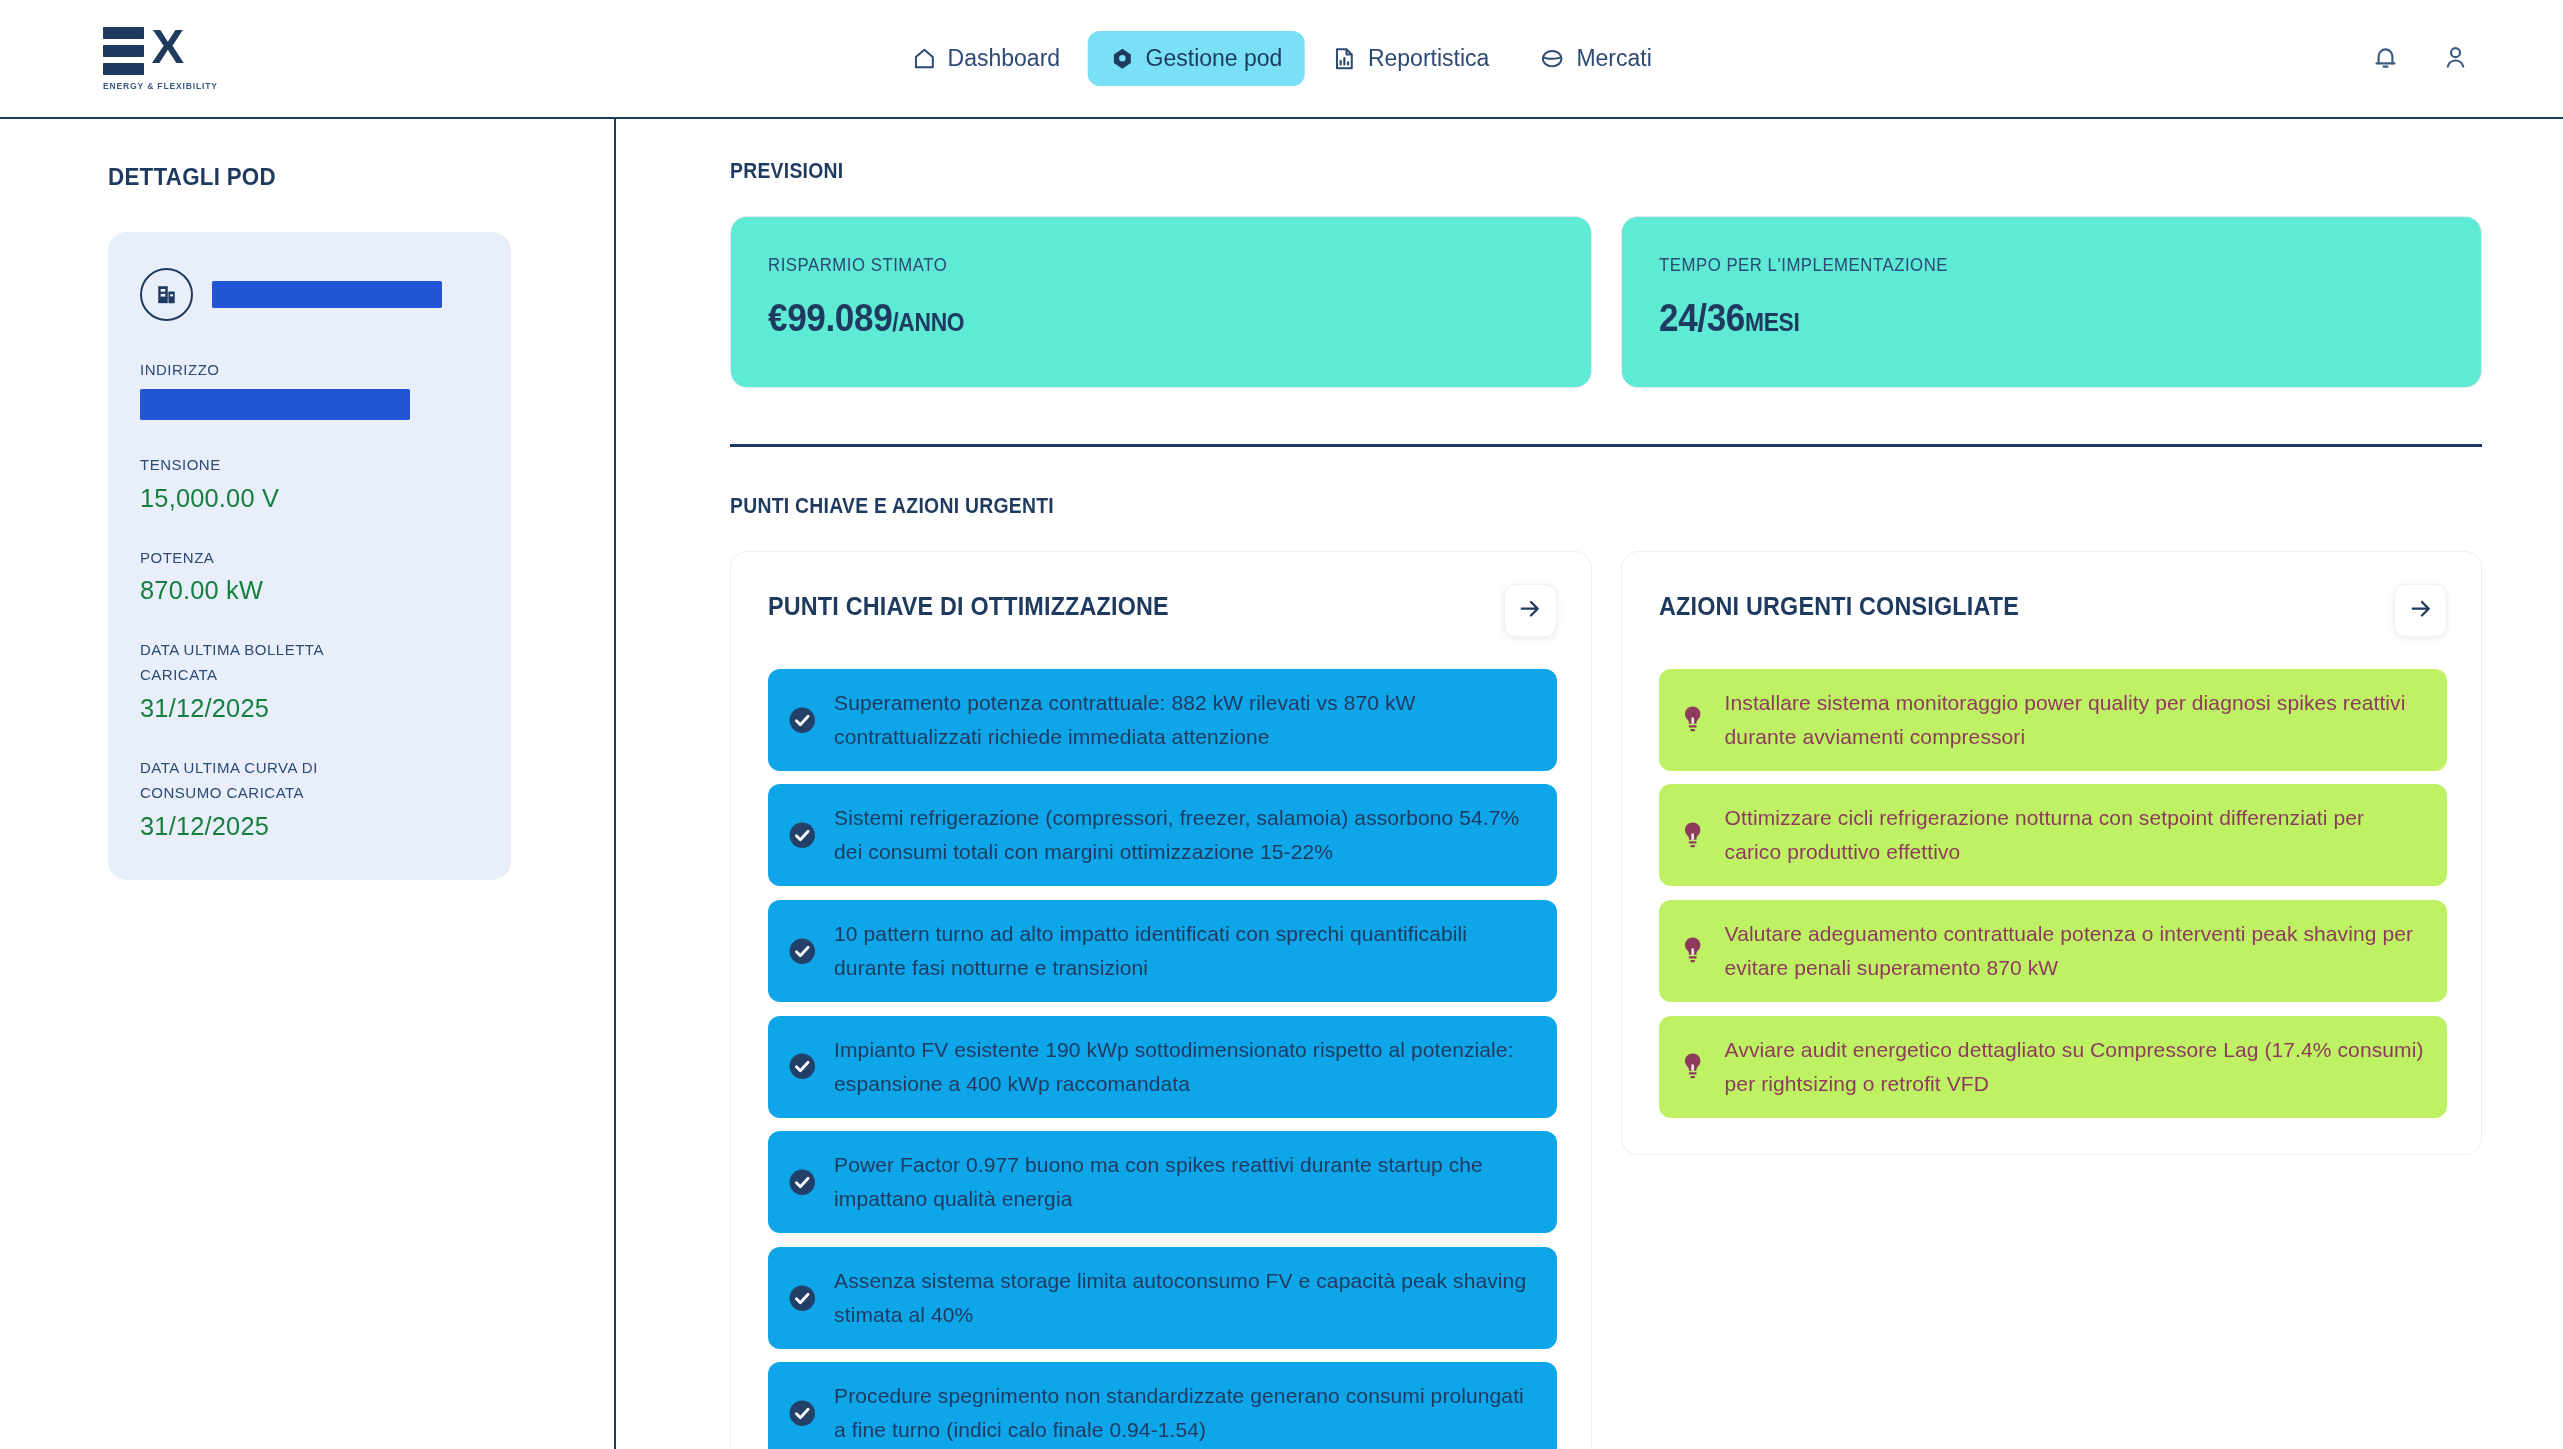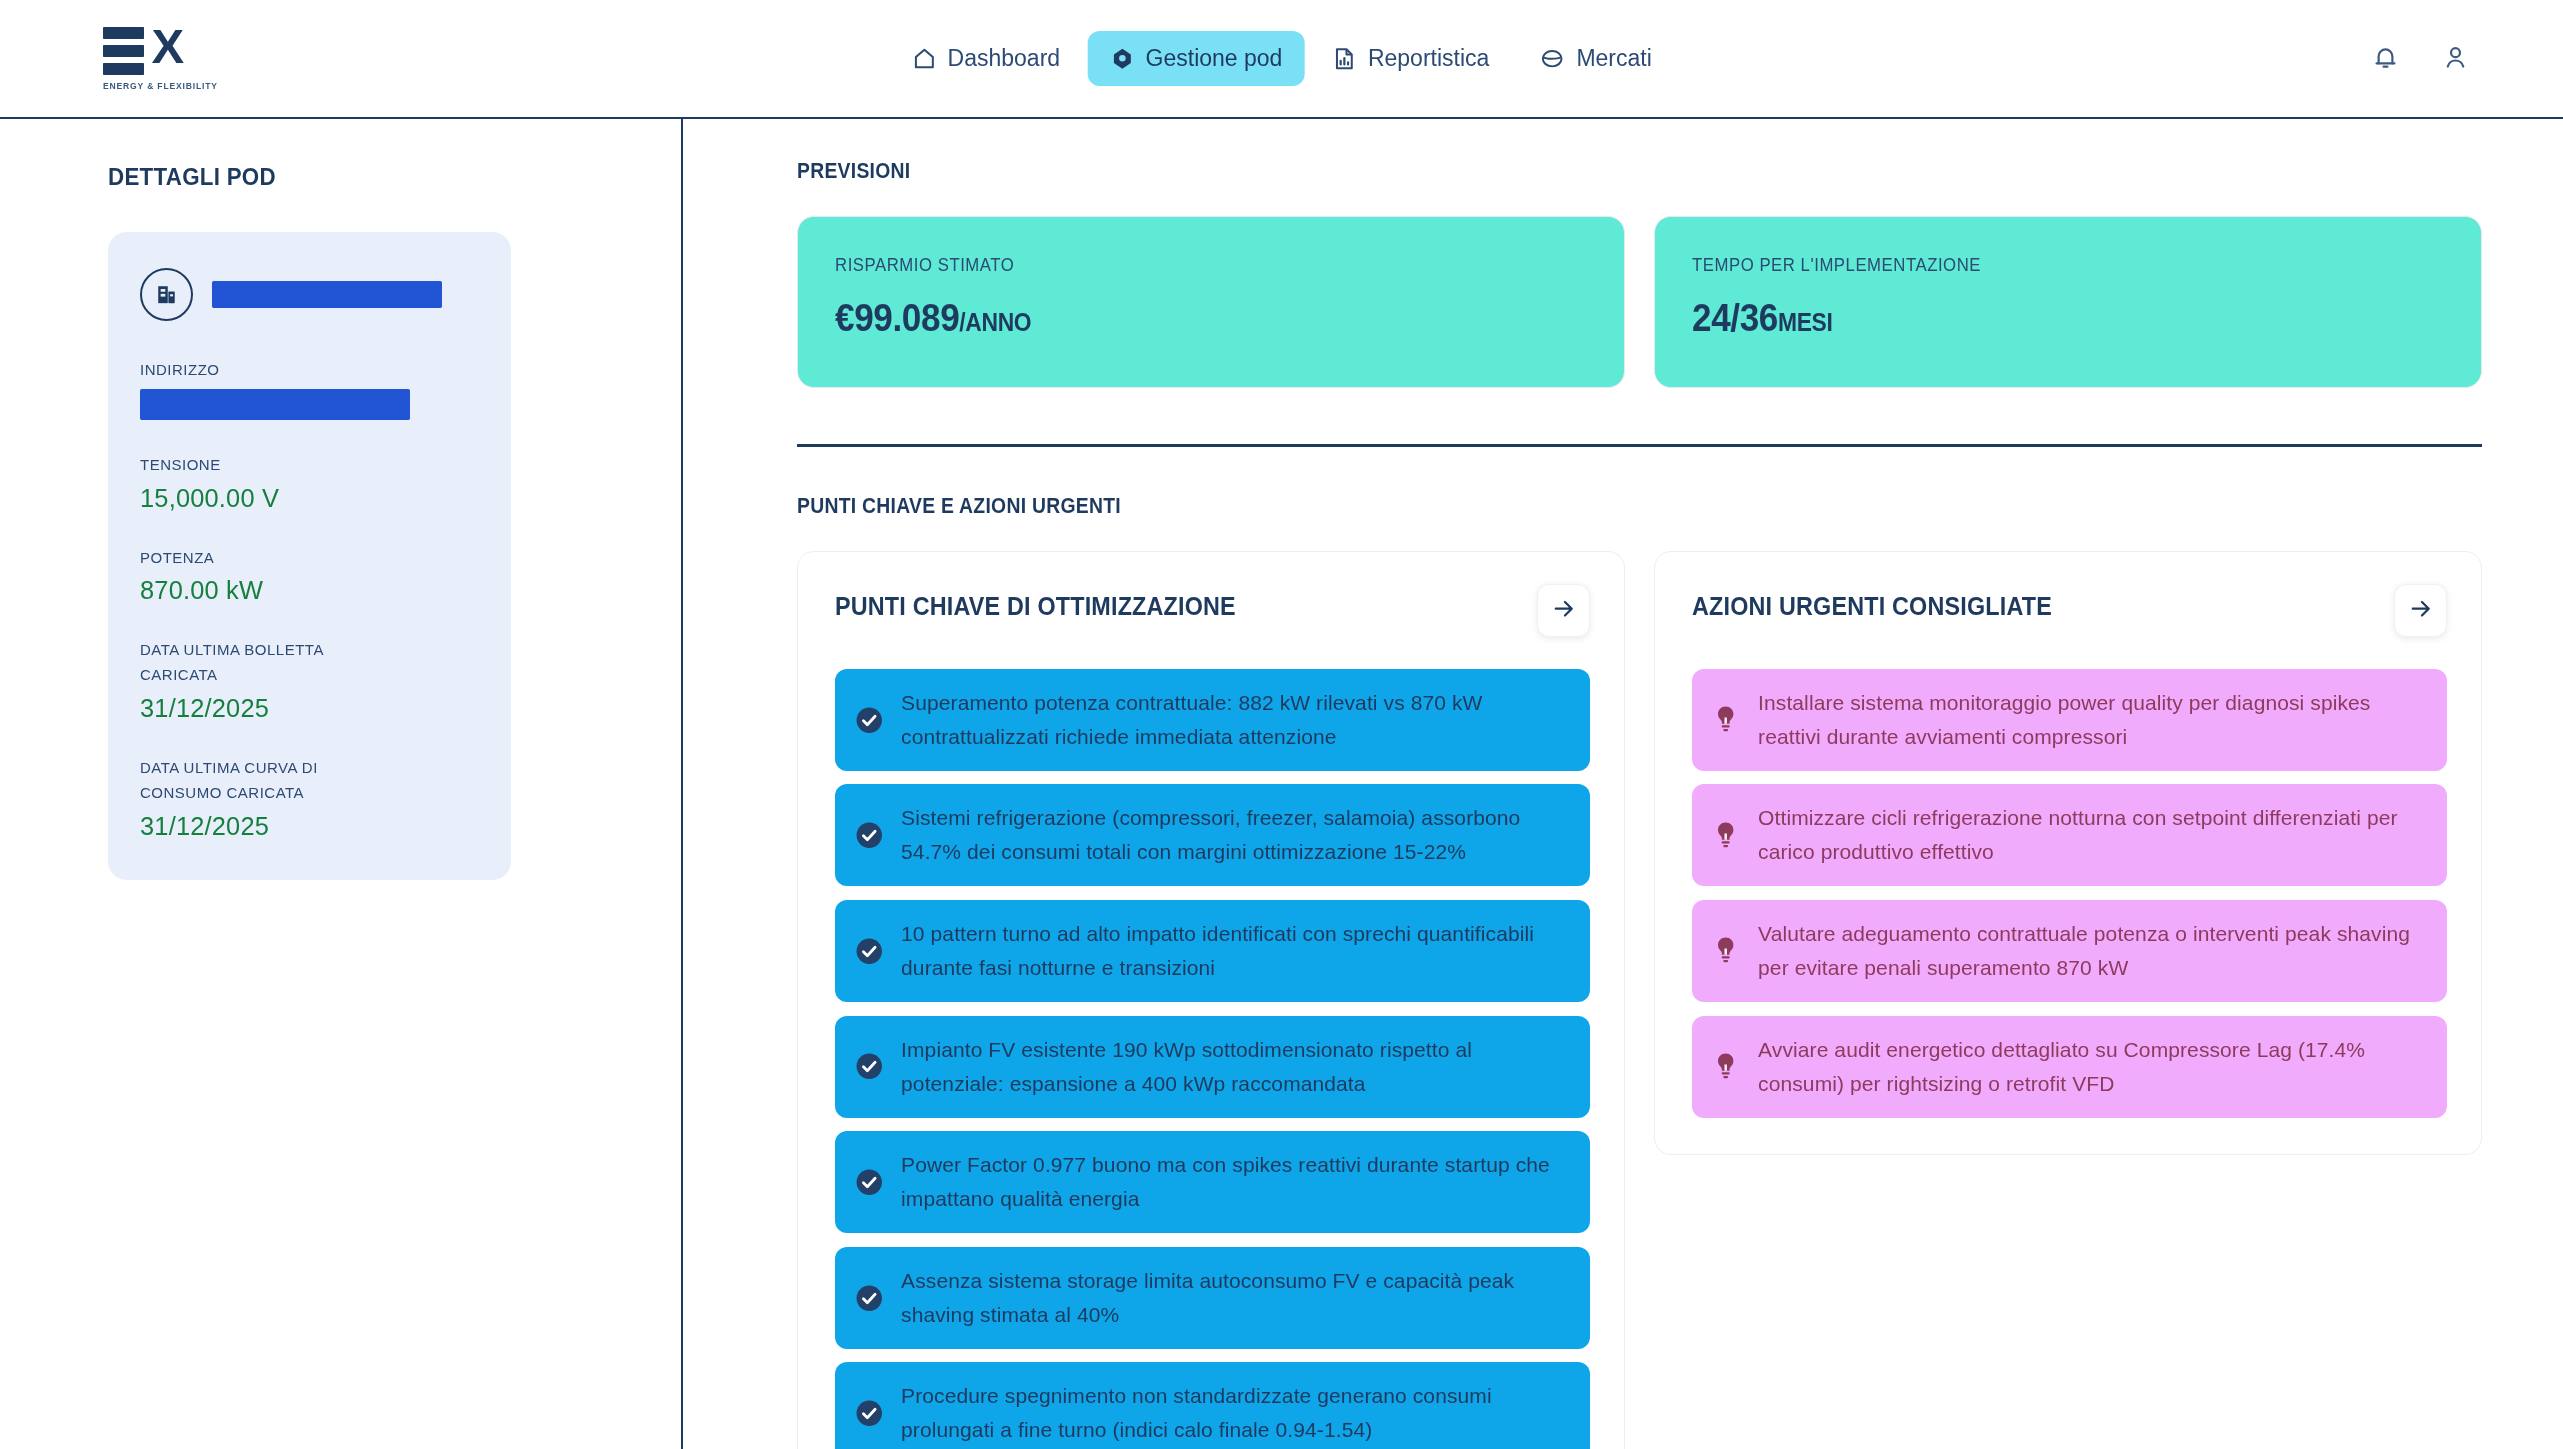--- a/index.html
+++ b/index.html
@@ -49,21 +49,21 @@
   .header-right {
     position: absolute; right: 93px;
     display: flex; align-items: center; gap: 41px;
   }
   .hicon { cursor: pointer; display: block; }
 
   
   .body { display: flex; height: 1331px; }
 
   .sidebar {
-    width: 683px; flex: none;
+    width: 616px; flex: none;
     border-right: 2.5px solid #1e3a5f;
     padding: 44px 0 0 108px;
     position: relative;
   }
   .sidebar-title {
     font-size: 24px; font-weight: 700; color: #1e3a5f;
     letter-spacing: 0.3px; transform: scaleX(0.93); transform-origin: left;
   }
   .pod-card {
     margin-top: 41px; width: 403px;
@@ -131,21 +131,21 @@
     box-shadow: 0 1.7px 6px rgba(30,58,95,0.10);
     display: flex; align-items: center; justify-content: center; cursor: pointer;
   }
 
   .items { margin-top: 32px; display: flex; flex-direction: column; gap: 13.6px; }
   .item {
     display: flex; align-items: center; gap: 17px;
     border-radius: 12px; padding: 17px 22px 17px 18.6px;
   }
   .item.blue { background: #0ea5e9; }
-  .item.pink { background: #f0abfc; }
+  .item.pink { background: #bef264; }
   .item-text {
     font-size: 21px; line-height: 34px; letter-spacing: 0.1px;
   }
   .item.blue .item-text { color: #1e3a5f; }
   .item.pink .item-text { color: #8e3a5d; }
   .item-ico { flex: none; width: 30.5px; display: flex; justify-content: center; }
 </style>
 </head>
 <body>
 

